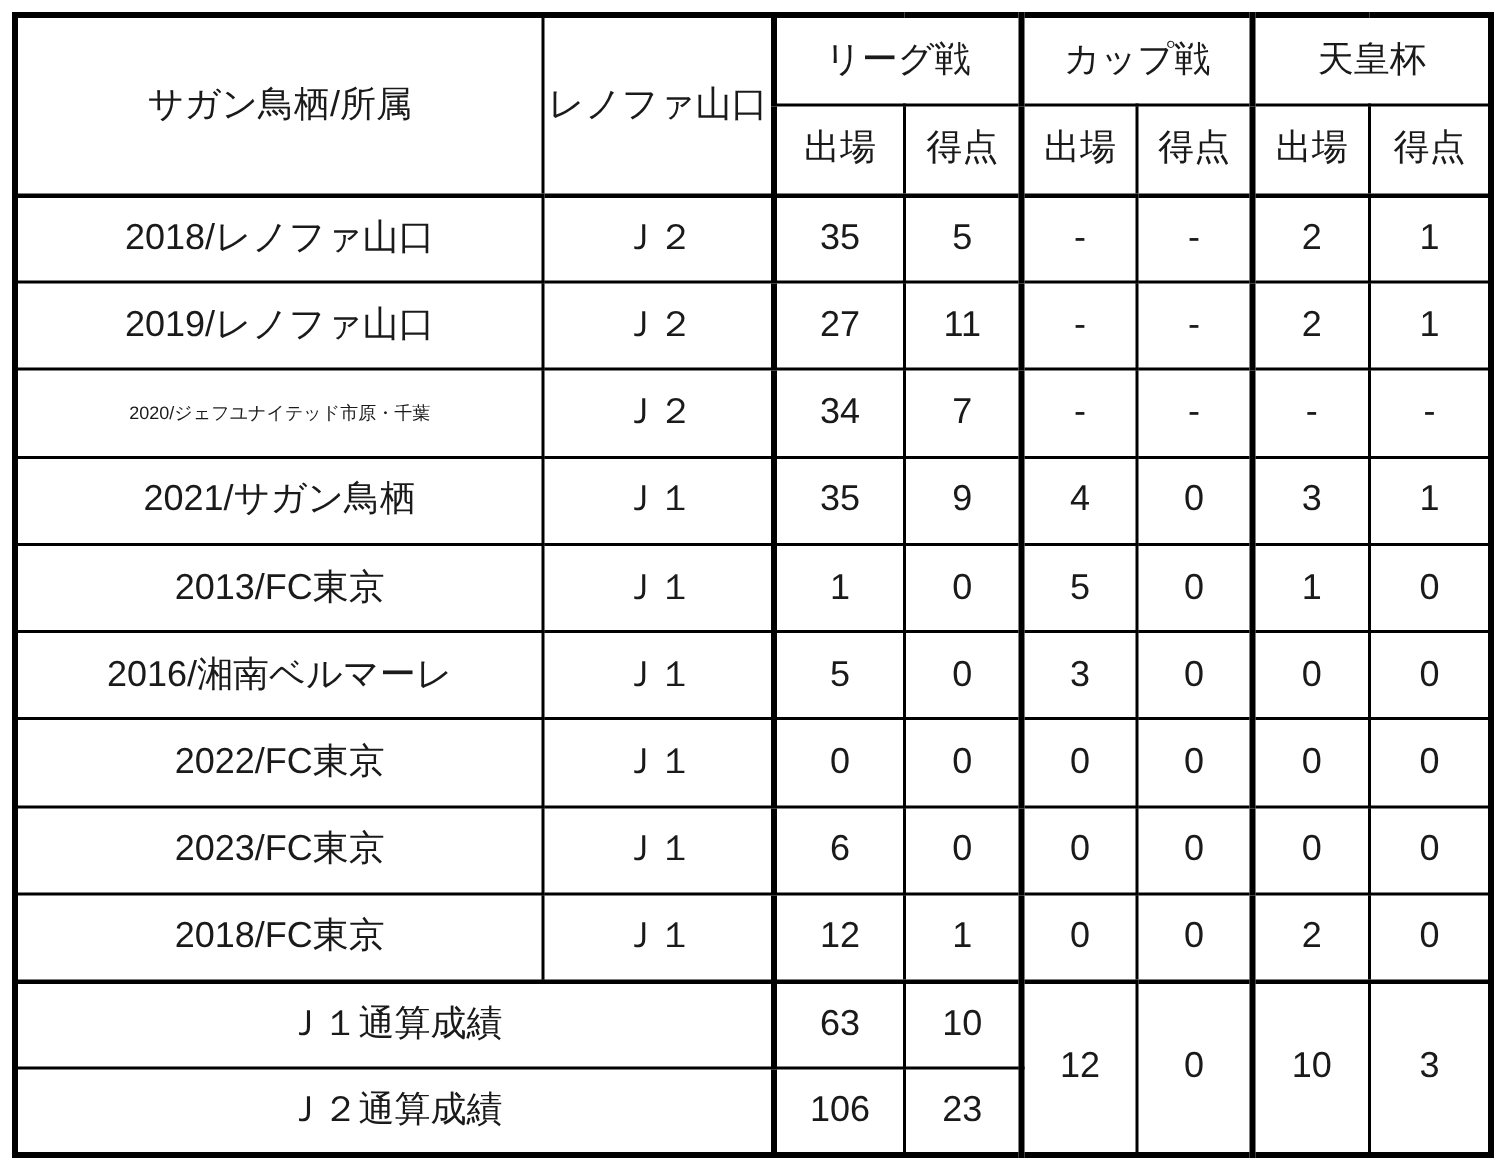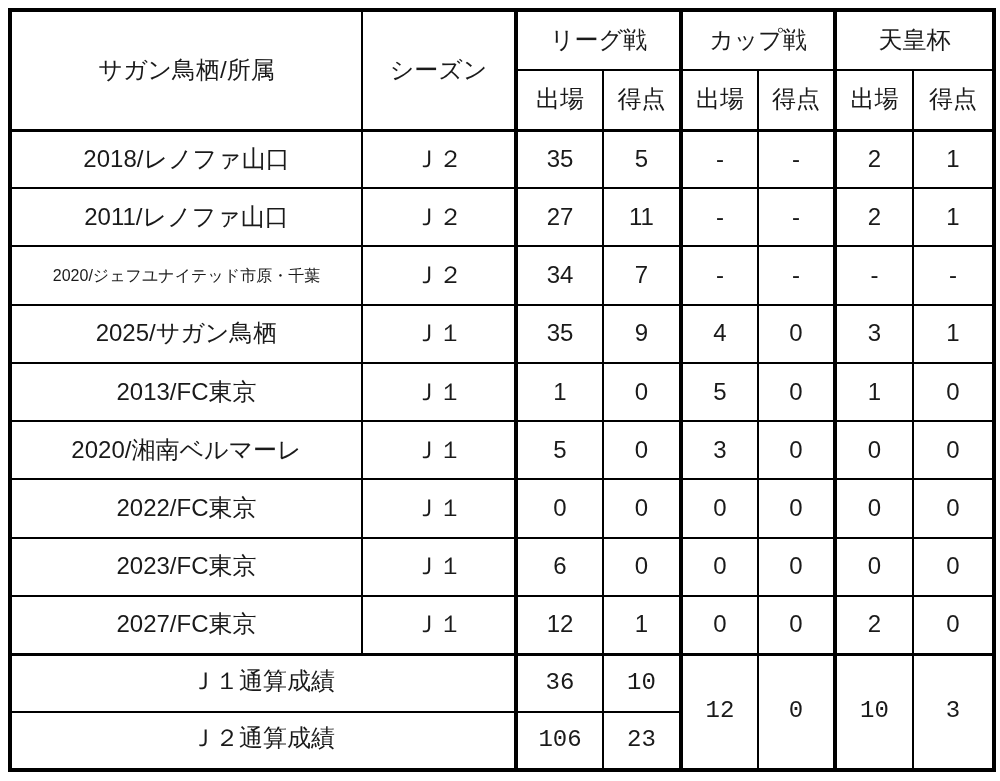--- a/index.html
+++ b/index.html
@@ -33,51 +33,51 @@
     vertical-align: middle;
     padding: 0 2px;
     font-size: 24px;
     font-weight: 400;
     line-height: 1.2;
     overflow: hidden;
     white-space: nowrap;
   }
   thead tr { height: 60px; }
   tbody tr { height: 58px; }
-  tfoot tr { height: 58px; font-family: Liberation Mono, monospace; }
+  tfoot tr { height: 58px; }
 
   
   .gl { border-left-width: 4px; }
   
   tbody tr:first-child > td { border-top-width: 3px; }
   
   tfoot tr:first-child > th,
   tfoot tr:first-child > td { border-top-width: 3px; }
 
-  td.small { font-size: 16px; }
+  td.small { font-size: 12px; }
 </style>
 </head>
 <body>
 
 <div class="page">
   <table class="stats">
     <colgroup>
       <col style="width:352px">
       <col style="width:154px">
       <col style="width:87px">
       <col style="width:78px">
       <col style="width:77px">
       <col style="width:77px">
       <col style="width:78px">
       <col style="width:81px">
     </colgroup>
     <thead>
       <tr>
         <th rowspan="2">サガン鳥栖/所属</th>
-        <th rowspan="2">シーズン</th>
+        <th rowspan="2">レノファ山口</th>
         <th colspan="2" class="gl">リーグ戦</th>
         <th colspan="2" class="gl">カップ戦</th>
         <th colspan="2" class="gl">天皇杯</th>
       </tr>
       <tr>
         <th class="gl">出場</th>
         <th>得点</th>
         <th class="gl">出場</th>
         <th>得点</th>
         <th class="gl">出場</th>
@@ -89,61 +89,61 @@
           <td>2018/レノファ山口</td>
           <td>Ｊ２</td>
           <td class="gl">35</td>
           <td>5</td>
           <td class="gl">-</td>
           <td>-</td>
           <td class="gl">2</td>
           <td>1</td>
         </tr>
         <tr>
-          <td>2011/レノファ山口</td>
+          <td>2019/レノファ山口</td>
           <td>Ｊ２</td>
           <td class="gl">27</td>
           <td>11</td>
           <td class="gl">-</td>
           <td>-</td>
           <td class="gl">2</td>
           <td>1</td>
         </tr>
         <tr>
           <td class="small">2020/ジェフユナイテッド市原・千葉</td>
           <td>Ｊ２</td>
           <td class="gl">34</td>
           <td>7</td>
           <td class="gl">-</td>
           <td>-</td>
           <td class="gl">-</td>
           <td>-</td>
         </tr>
         <tr>
-          <td>2025/サガン鳥栖</td>
+          <td>2021/サガン鳥栖</td>
           <td>Ｊ１</td>
           <td class="gl">35</td>
           <td>9</td>
           <td class="gl">4</td>
           <td>0</td>
           <td class="gl">3</td>
           <td>1</td>
         </tr>
         <tr>
           <td>2013/FC東京</td>
           <td>Ｊ１</td>
           <td class="gl">1</td>
           <td>0</td>
           <td class="gl">5</td>
           <td>0</td>
           <td class="gl">1</td>
           <td>0</td>
         </tr>
         <tr>
-          <td>2020/湘南ベルマーレ</td>
+          <td>2016/湘南ベルマーレ</td>
           <td>Ｊ１</td>
           <td class="gl">5</td>
           <td>0</td>
           <td class="gl">3</td>
           <td>0</td>
           <td class="gl">0</td>
           <td>0</td>
         </tr>
         <tr>
           <td>2022/FC東京</td>
@@ -159,34 +159,34 @@
           <td>2023/FC東京</td>
           <td>Ｊ１</td>
           <td class="gl">6</td>
           <td>0</td>
           <td class="gl">0</td>
           <td>0</td>
           <td class="gl">0</td>
           <td>0</td>
         </tr>
         <tr>
-          <td>2027/FC東京</td>
+          <td>2018/FC東京</td>
           <td>Ｊ１</td>
           <td class="gl">12</td>
           <td>1</td>
           <td class="gl">0</td>
           <td>0</td>
           <td class="gl">2</td>
           <td>0</td>
         </tr>
       </tbody>
     <tfoot>
       <tr>
         <th colspan="2">Ｊ１通算成績</th>
-        <td class="gl">36</td>
+        <td class="gl">63</td>
         <td>10</td>
         <td rowspan="2" class="gl">12</td>
         <td rowspan="2">0</td>
         <td rowspan="2" class="gl">10</td>
         <td rowspan="2">3</td>
       </tr>
       <tr>
         <th colspan="2">Ｊ２通算成績</th>
         <td class="gl">106</td>
         <td>23</td>

